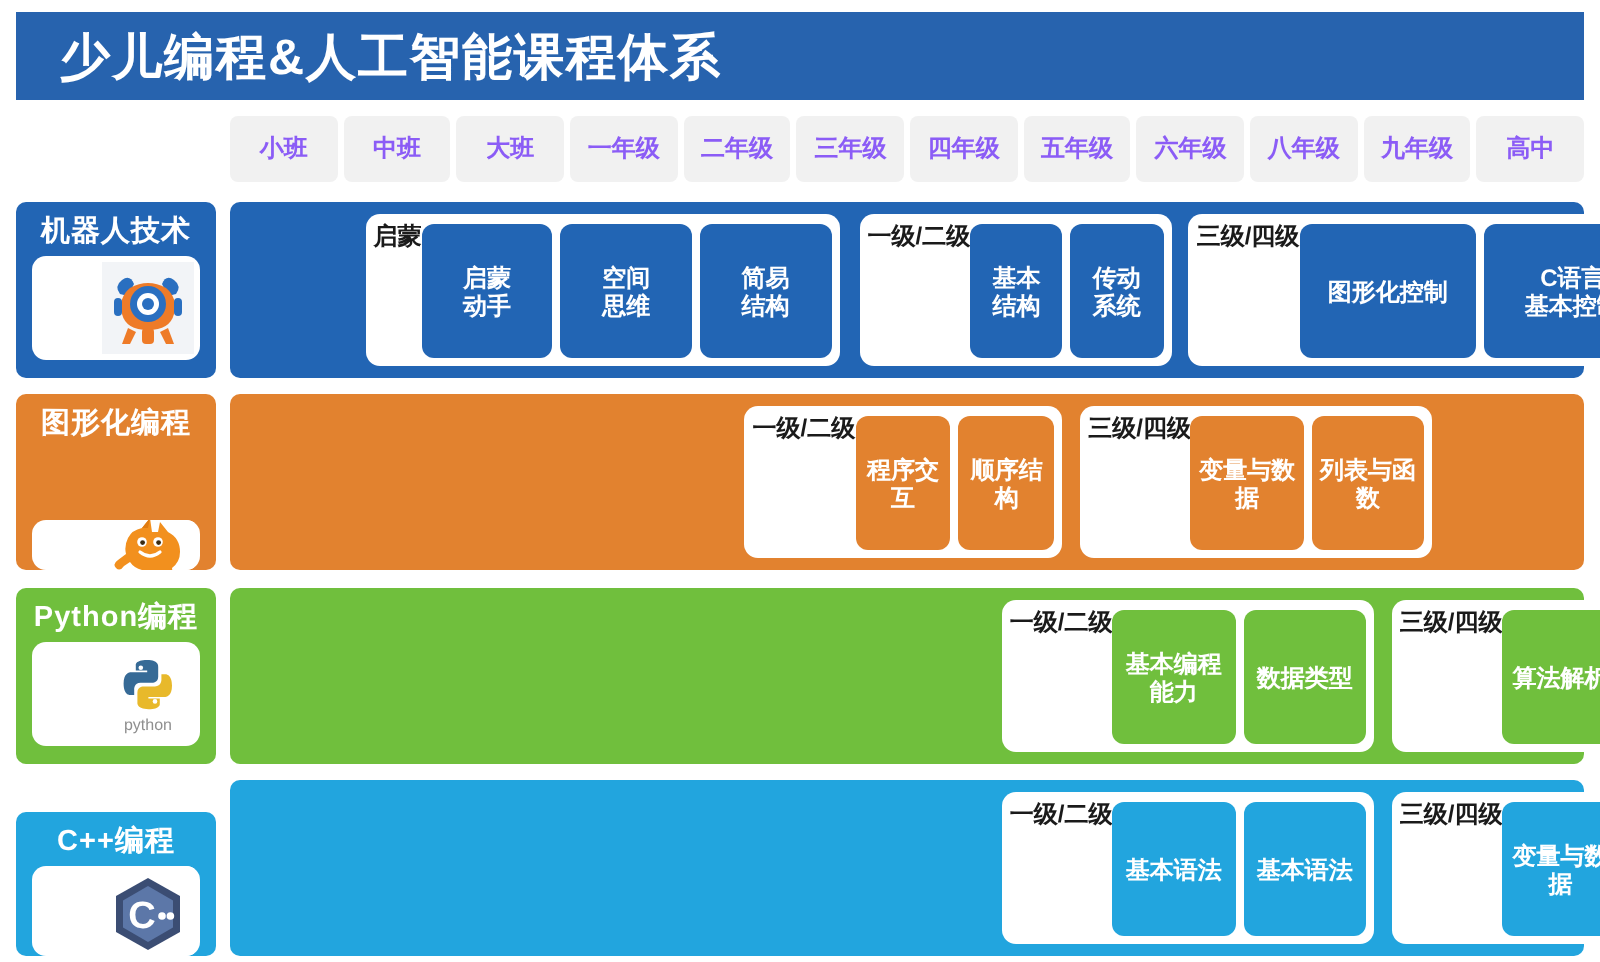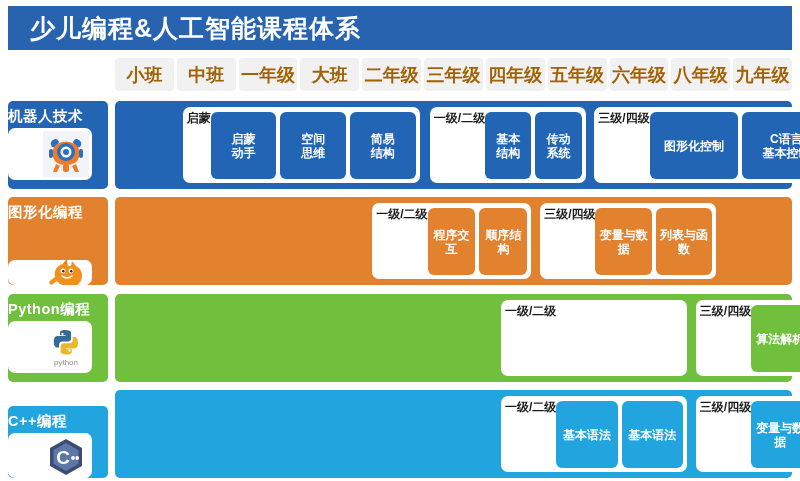--- a/index.html
+++ b/index.html
@@ -30,40 +30,40 @@
   
   .grade-row{
     position:absolute;left:115px;top:58px;width:677px;height:33px;
     display:flex;gap:3px;
   }
   .grade-cell{
     flex:1 1 0;
     background:#f1f1f1;
     border-radius:4px;
     display:flex;align-items:center;justify-content:center;
-    color:#a16207;
-    font-size:18px;
+    color:#8b5cf6;
+    font-size:12px;
     font-weight:bold;
     white-space:nowrap;
   }
 
   
   .track{
     position:absolute;left:8px;width:784px;height:88px;
     display:flex;
   }
   .track.r1{top:101px;}
   .track.r2{top:197px;}
   .track.r3{top:294px;}
   .track.r4{top:390px;}
 
   .track-label{
     width:100px;flex:0 0 100px;
     border-radius:5px;
-    display:flex;flex-direction:column;align-items:flex-start;
+    display:flex;flex-direction:column;align-items:center;
     padding-top:6px;
     box-sizing:border-box;
   }
   .track-label .tl-text{
     color:#ffffff;font-size:14.5px;font-weight:bold;
     white-space:nowrap;letter-spacing:.5px;
     line-height:18px;
   }
   .icon-tile{
     width:52px;height:52px;margin-top:3px;
@@ -126,29 +126,30 @@
 
 <div id="root">
 
   <div class="header">
     <div class="header-title">少儿编程&amp;人工智能课程体系</div>
   </div>
 
   <div class="grade-row">
       <div class="grade-cell">小班</div>
       <div class="grade-cell">中班</div>
+      <div class="grade-cell">大班</div>
       <div class="grade-cell">一年级</div>
-      <div class="grade-cell">大班</div>
       <div class="grade-cell">二年级</div>
       <div class="grade-cell">三年级</div>
       <div class="grade-cell">四年级</div>
       <div class="grade-cell">五年级</div>
       <div class="grade-cell">六年级</div>
       <div class="grade-cell">八年级</div>
       <div class="grade-cell">九年级</div>
+      <div class="grade-cell">高中</div>
     </div>
 
   <div id="tracks-host">
       <div class="track r1">
         <div class="track-label" style="background: rgb(34, 101, 180);">
           <div class="tl-text">机器人技术</div>
           <div class="icon-tile">
             <svg width="46" height="46" viewBox="0 0 46 46">
       <rect x="0" y="0" width="46" height="46" fill="#f2f4f7"></rect>
       <path d="M9 16 q-3 -4 1 -7 q4 -3 6 2 l-3 6z" fill="#2a6fc0"></path>
@@ -239,20 +240,24 @@
       <circle cx="19.4" cy="9.9" r="1.15" fill="#ffffff"></circle>
       <path d="M23.3 30.6 c6 0 5.6 -2.6 5.6 -2.6 l0 -2.7 l-5.7 0 l0 -.8 l8 0 c0 0 3.8 .4 3.8 -5.6 c0 -6 -3.3 -5.8 -3.3 -5.8 l-2 0 l0 2.8 c0 0 .1 3.3 -3.2 3.3 l-5.7 0 c0 0 -3.1 -.05 -3.1 3 l0 5.1 c0 0 -.5 3.3 5.6 3.3z" fill="#e8b92b"></path>
       <circle cx="26.5" cy="26.7" r="1.15" fill="#ffffff"></circle>
       <text x="23" y="41" font-family="'Liberation Sans',sans-serif" font-size="8" fill="#8f8f8f" text-anchor="middle">python</text>
     </svg>
           </div>
         </div>
         <div class="track-body" style="background: rgb(112, 191, 61);">
           <div class="group" style="left: 385.89px; width: 186.175px;">
             <div class="group-title">一级/二级</div>
+            <div class="group-cards">
+              <div class="card c-green">基本编程能力</div>
+              <div class="card c-green">数据类型</div>
+            </div>
           </div>
           <div class="group" style="left: 580.866px; width: 179.405px;">
             <div class="group-title">三级/四级</div>
             <div class="group-cards">
               <div class="card c-green">算法解析</div>
               <div class="card c-green">函数递归</div>
             </div>
           </div>
         </div>
       </div>

